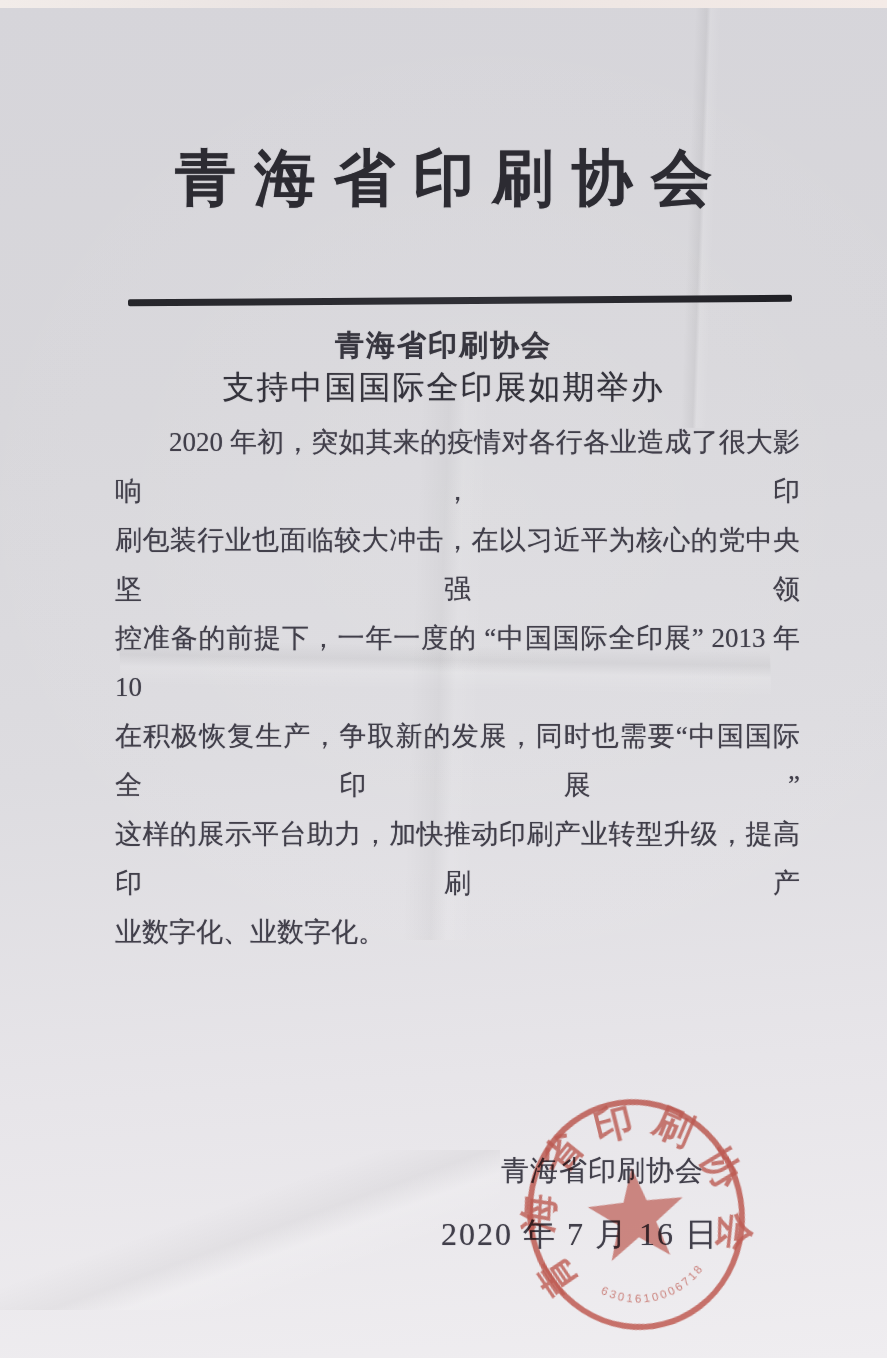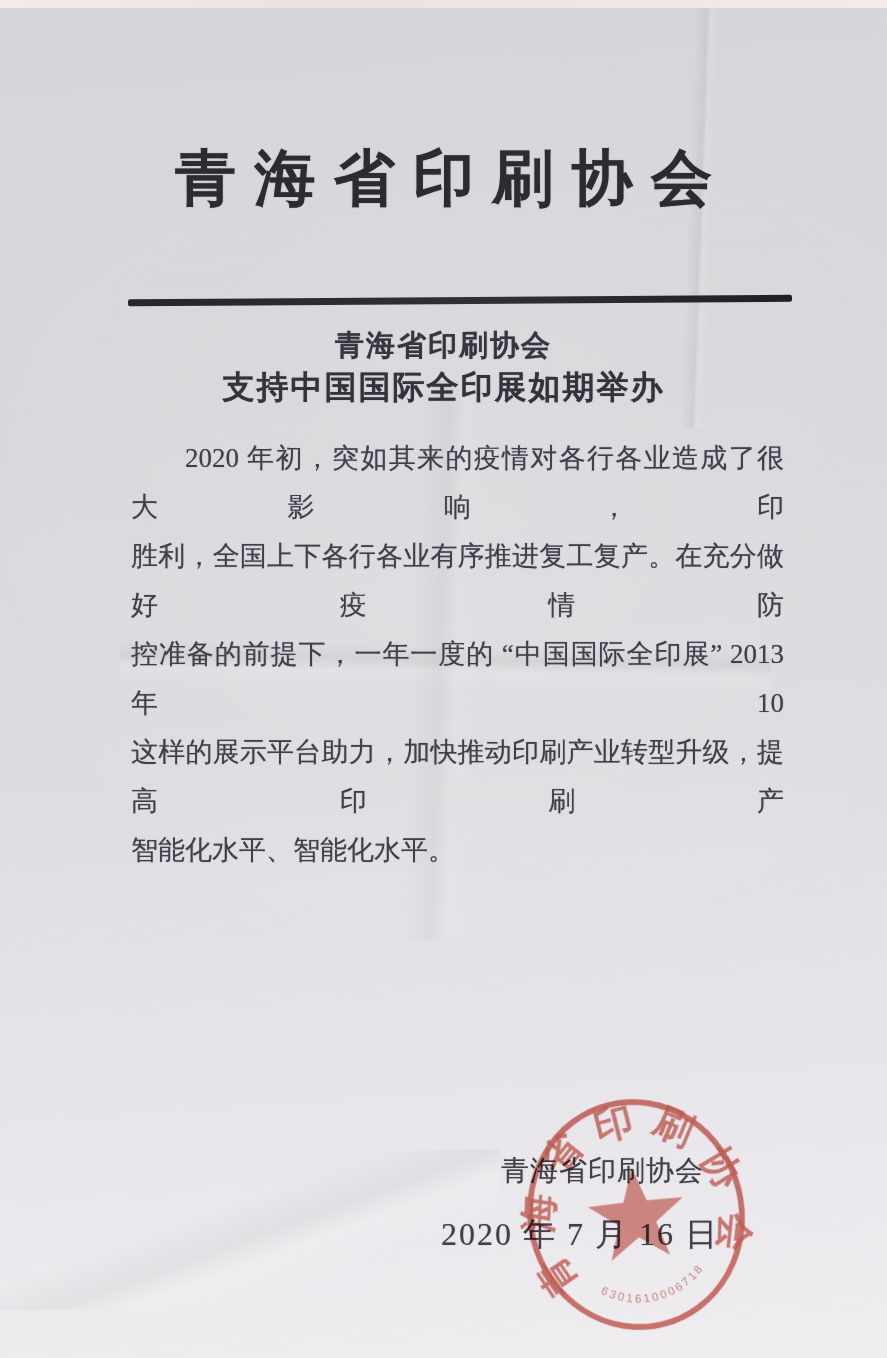--- a/index.html
+++ b/index.html
@@ -56,28 +56,28 @@
   }
   .h-org{
     position:absolute;top:326px;left:0;width:887px;text-align:center;
     font-family:"Liberation Sans","DejaVu Sans",sans-serif;
     font-size:29px;font-weight:700;color:#37363f;
     letter-spacing:2px;text-shadow:0 0 1px rgba(55,54,63,.5);
   }
   .h-subject{
     position:absolute;top:366px;left:0;width:887px;text-align:center;
     font-family:"Liberation Sans","DejaVu Sans",sans-serif;
-    font-size:32px;font-weight:700;color:#34333c;
+    font-size:32px;font-weight:400;color:#34333c;
     letter-spacing:2px;text-shadow:0 0 1px rgba(52,51,60,.5);
   }
   .body-text{
     position:absolute;top:418px;left:115px;width:685px;
     font-size:27px;line-height:49px;
   }
-  .body-text p{margin:16px;}
+  .body-text p{margin:0;}
   .line{display:block;text-align:justify;}
   .line.fill{text-align-last:justify;}
   .line.indent{text-indent:2em;}
 
   .signature{
     position:absolute;top:1152px;right:183px;
     font-size:28px;letter-spacing:1px;
   }
   .sig-date{
     position:absolute;top:1213px;right:168px;
@@ -103,24 +103,25 @@
 
   <div class="letterhead">青海省印刷协会</div>
   <div class="rule"></div>
 
   <div class="h-org">青海省印刷协会</div>
   <div class="h-subject">支持中国国际全印展如期举办</div>
 
   <div class="body-text ink">
     <p>
       <span class="line fill indent">2020 年初，突如其来的疫情对各行各业造成了很大影响，印</span>
-      <span class="line fill">胜利，全国上下各行各业有序推进复工复产。在充分做好疫情防</span>
+      <span class="line fill">刷包装行业也面临较大冲击，在以习近平为核心的党中央坚强领</span>
       <span class="line fill">控准备的前提下，一年一度的 “中国国际全印展” 2013 年 10</span>
+      <span class="line fill">在积极恢复生产，争取新的发展，同时也需要“中国国际全印展”</span>
       <span class="line fill">这样的展示平台助力，加快推动印刷产业转型升级，提高印刷产</span>
-      <span class="line">智能化水平、智能化水平。</span>
+      <span class="line">业数字化、业数字化。</span>
     </p>
 
   </div>
 
   <div class="signature ink">青海省印刷协会</div>
   <div class="sig-date ink">2020 年 7 月 16 日</div>
 
   <svg class="seal" viewBox="0 0 220 230" xmlns="http://www.w3.org/2000/svg">
     <g fill="none" stroke="#c4473a" stroke-width="5.5" opacity=".85">
       <ellipse cx="110" cy="115" rx="101" ry="108"></ellipse>

